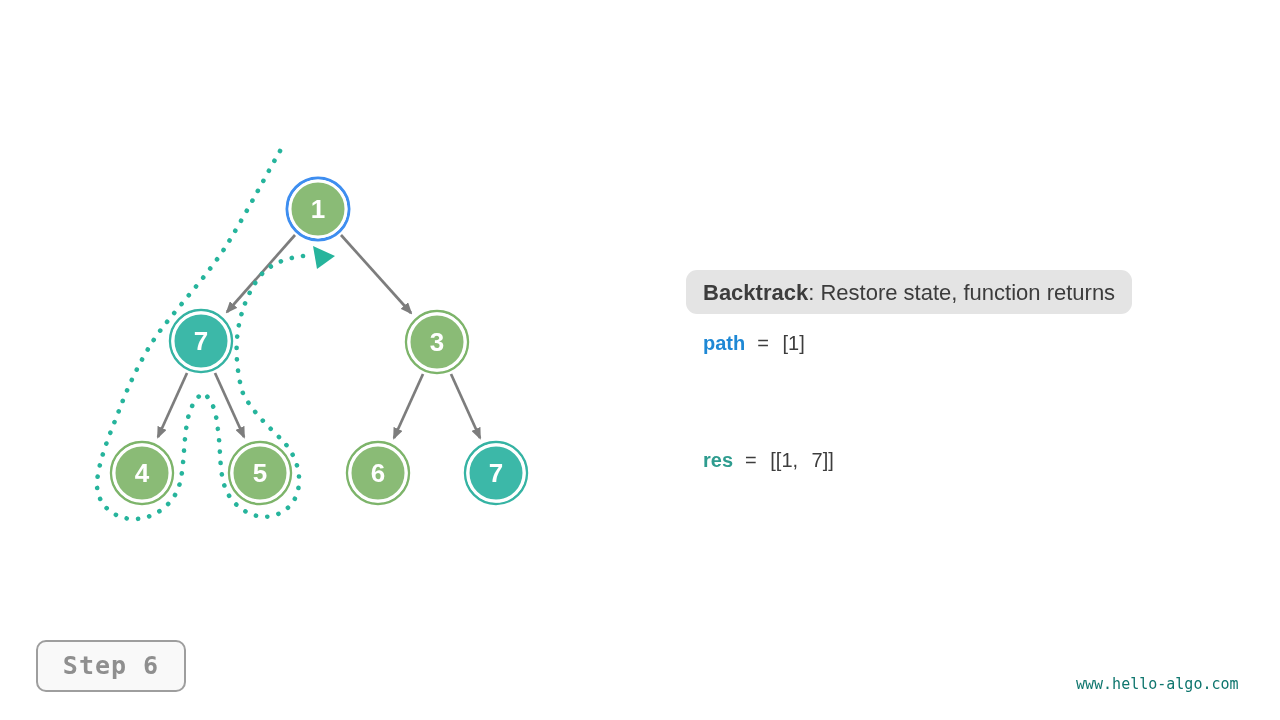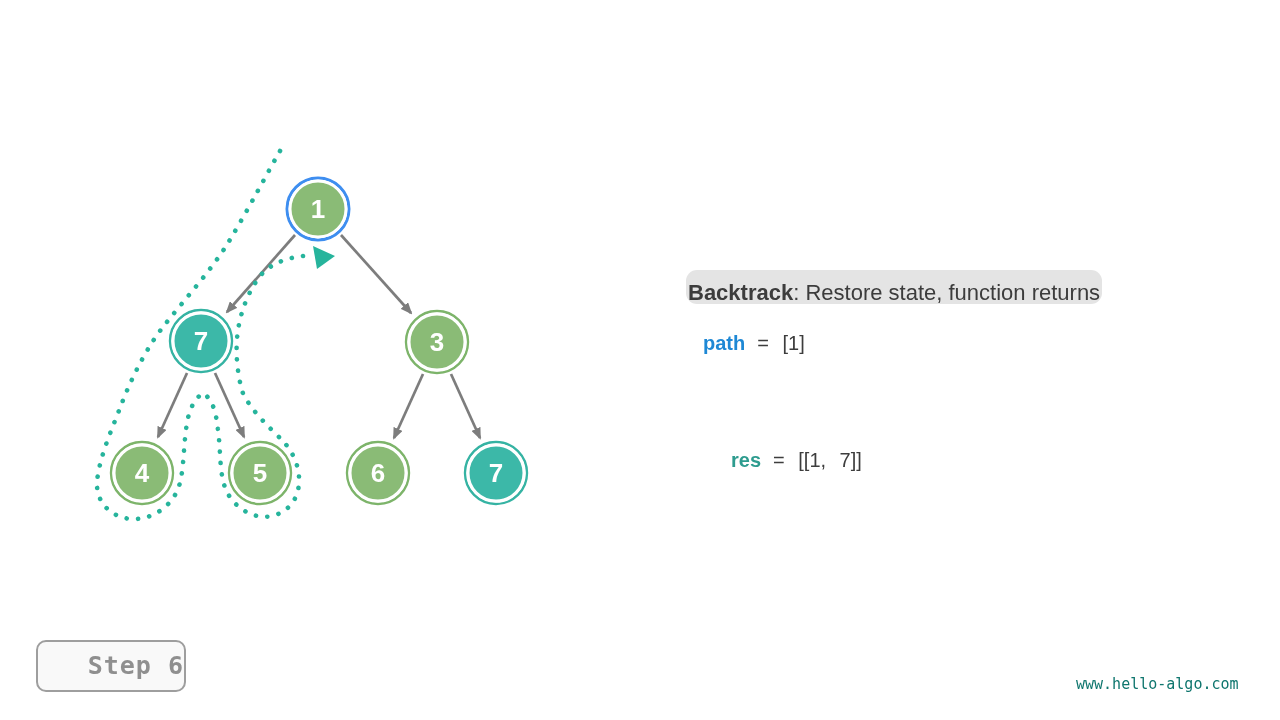--- a/index.html
+++ b/index.html
@@ -24,40 +24,40 @@
   .node.teal  .core{fill:#3cb8a8;}
   .node.teal  .ring{fill:none;stroke:#35b3a3;stroke-width:2.4;}
   .node.active .ring{stroke:#3e8ef0;stroke-width:3;}
   
   .legend-line{
     position:absolute;left:703px;font-size:22px;color:#3c3c3c;white-space:nowrap;
   }
   .legend-line b{color:#3a3a3a;}
   #attempt-line{top:231px;}
   #backtrack-pill{
-    position:absolute;left:686px;top:270px;height:34px;line-height:46px;
-    background:#e4e4e4;border-radius:11px;padding:0 2px;
+    position:absolute;left:686px;top:270px;height:44px;line-height:46px;
+    background:#e4e4e4;border-radius:11px;padding:0 17px;
     font-size:22px;color:#3c3c3c;white-space:nowrap;
   }
   .code-line{
     position:absolute;left:703px;font-family:Liberation Sans, sans-serif;
     font-size:20px;color:#3d3d3d;white-space:nowrap;word-spacing:8px;
   }
   #path-line{top:332px;}
   #res-line{top:449px;}
   .code-line .var{font-weight:bold;}
   #path-line .var{color:#1e88d5;}
-  #res-line .var{color:#2e9c8f;margin-left:28px;}
+  #res-line .var{color:#2e9c8f;}
   .code-line .val{margin-left:12px;}
   
   #step-badge{
     position:absolute;left:36px;top:640px;width:146px;height:48px;
     background:#f9f9f9;border:2px solid #9e9e9e;border-radius:10px;
     font-family:"DejaVu Sans Mono",monospace;font-weight:bold;font-size:25px;
-    color:#8f8f8f;text-align:right;line-height:48px;letter-spacing:1px;
+    color:#8f8f8f;text-align:center;line-height:48px;letter-spacing:1px;
   }
   
   #watermark{
     position:absolute;left:1076px;top:675px;
     font-family:"DejaVu Sans Mono",monospace;font-size:15px;color:#0f766e;
     white-space:nowrap;
   }
 </style>
 </head>
 <body>

